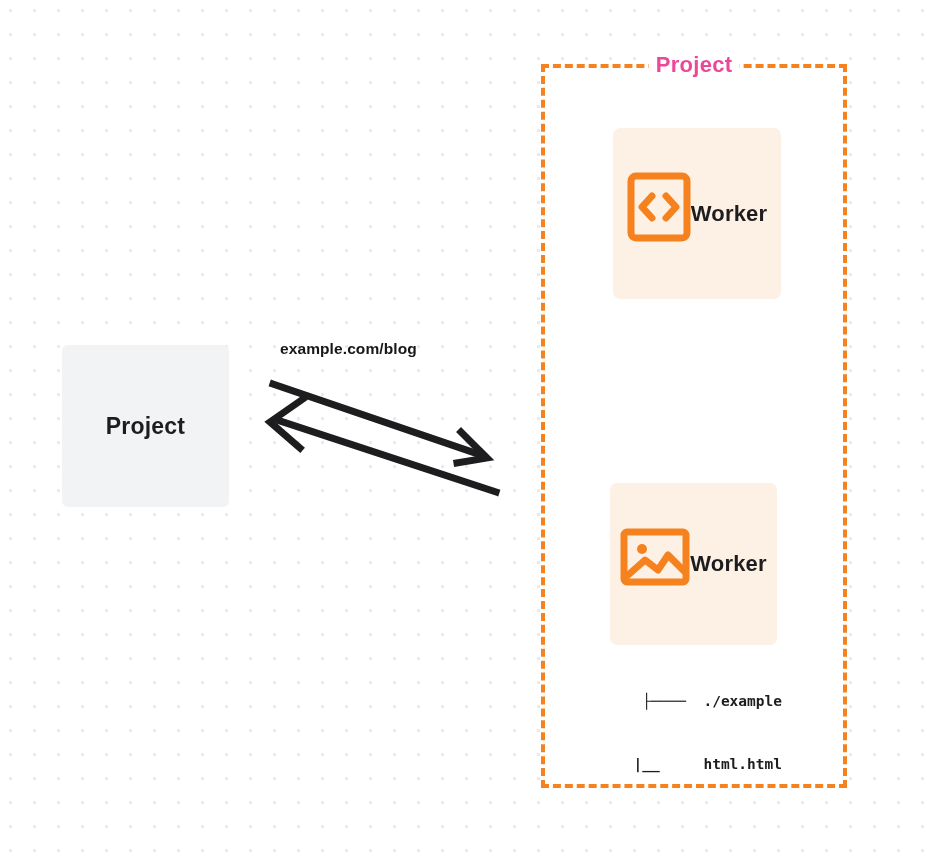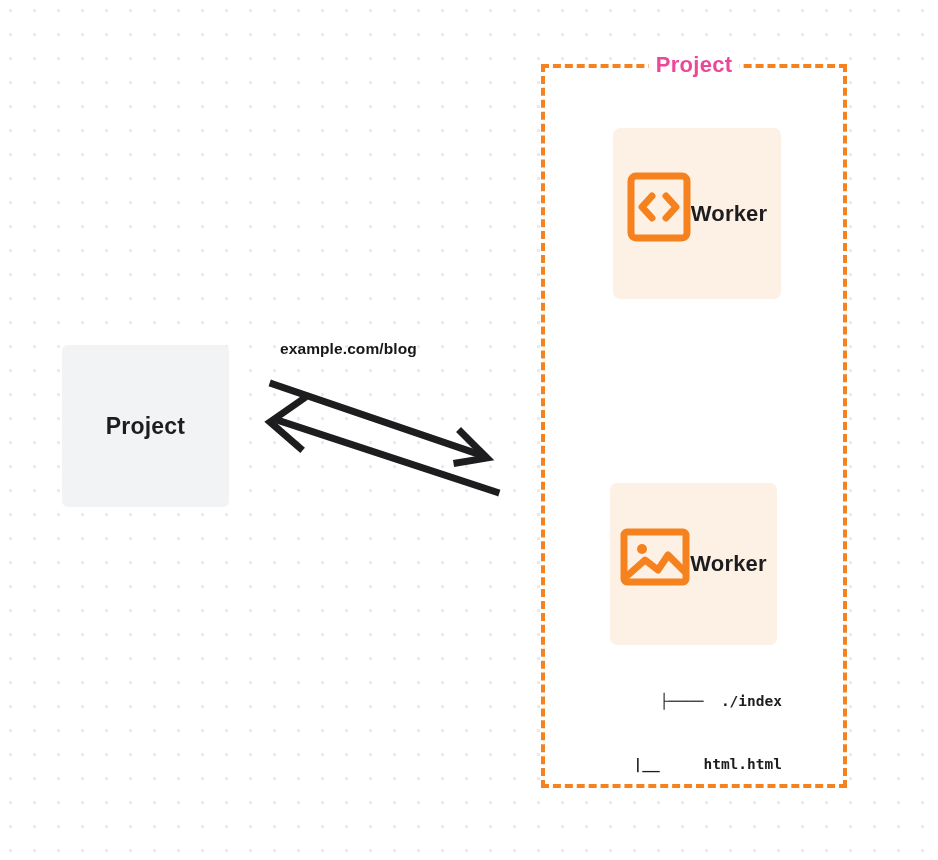--- a/index.html
+++ b/index.html
@@ -186,18 +186,18 @@
       <svg width="70" height="58" viewBox="0 0 70 58">
         <rect x="4" y="4" width="62" height="50" rx="3" ry="3" fill="none" stroke="#f6821f" stroke-width="7"></rect>
         <circle cx="22" cy="21" r="5" fill="#f6821f"></circle>
         <polyline points="7,48 25,32 38,42 48,27 64,43" fill="none" stroke="#f6821f" stroke-width="7" stroke-linecap="round" stroke-linejoin="round"></polyline>
       </svg>
     </span>
     <span class="card-label">Worker</span>
   </div>
 
   <div class="file-tree">
-    <span class="file-tree-line">├────  ./index</span>
+    <span class="file-tree-line">├────  ./example</span>
     <span class="file-tree-line">   |__     html.html</span>
     
   </div>
 
 </div>
 
 </body></html>

